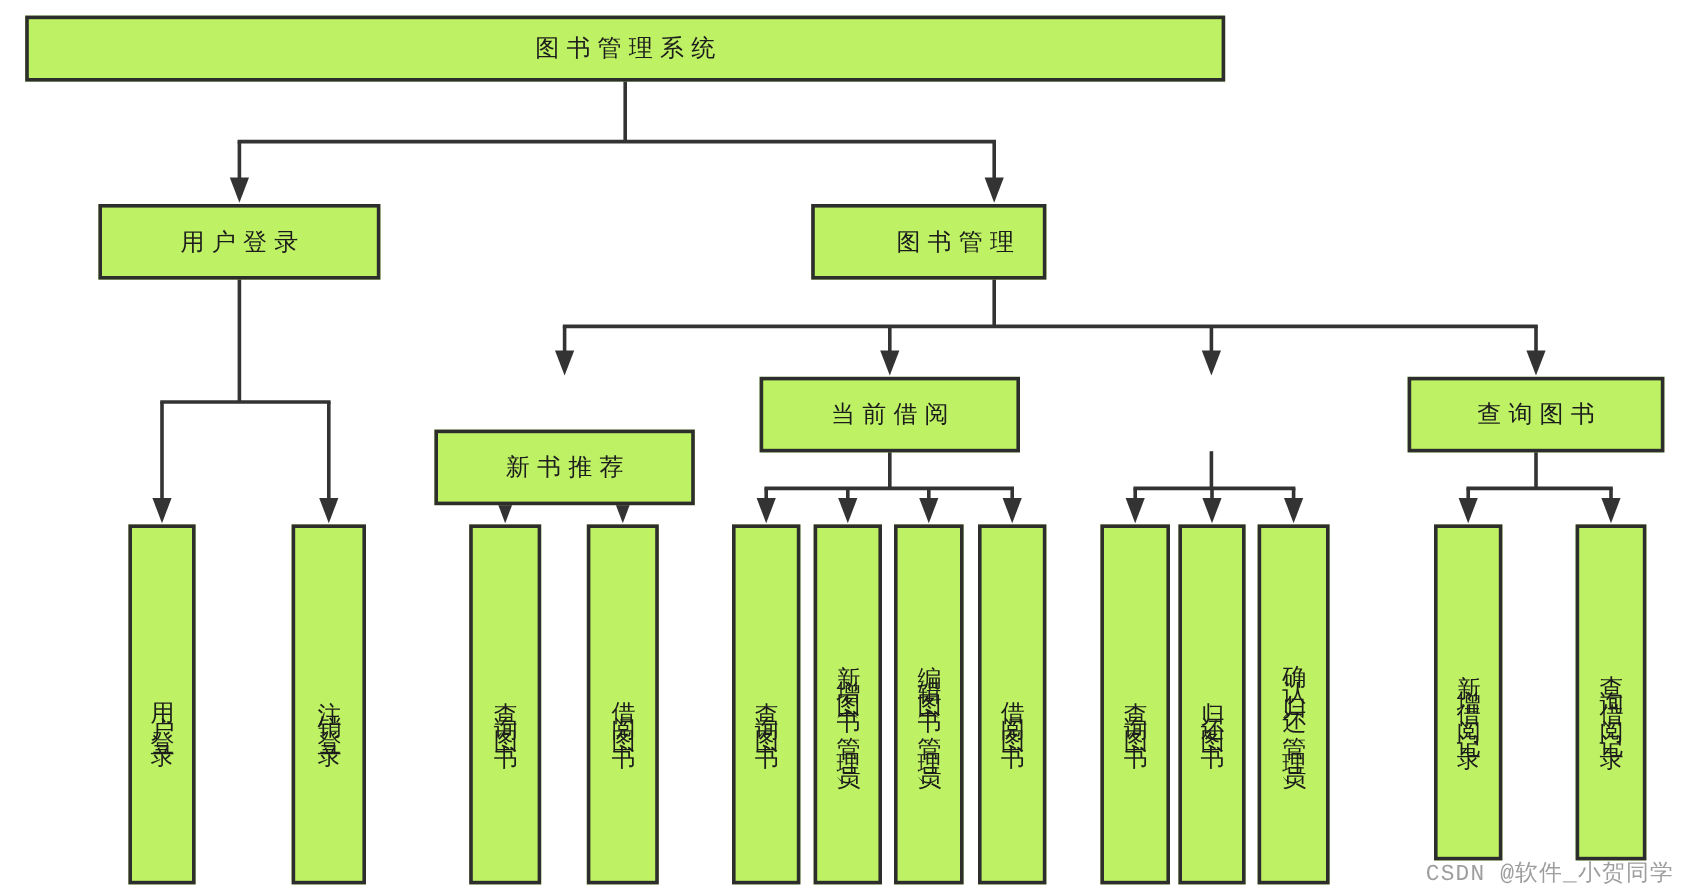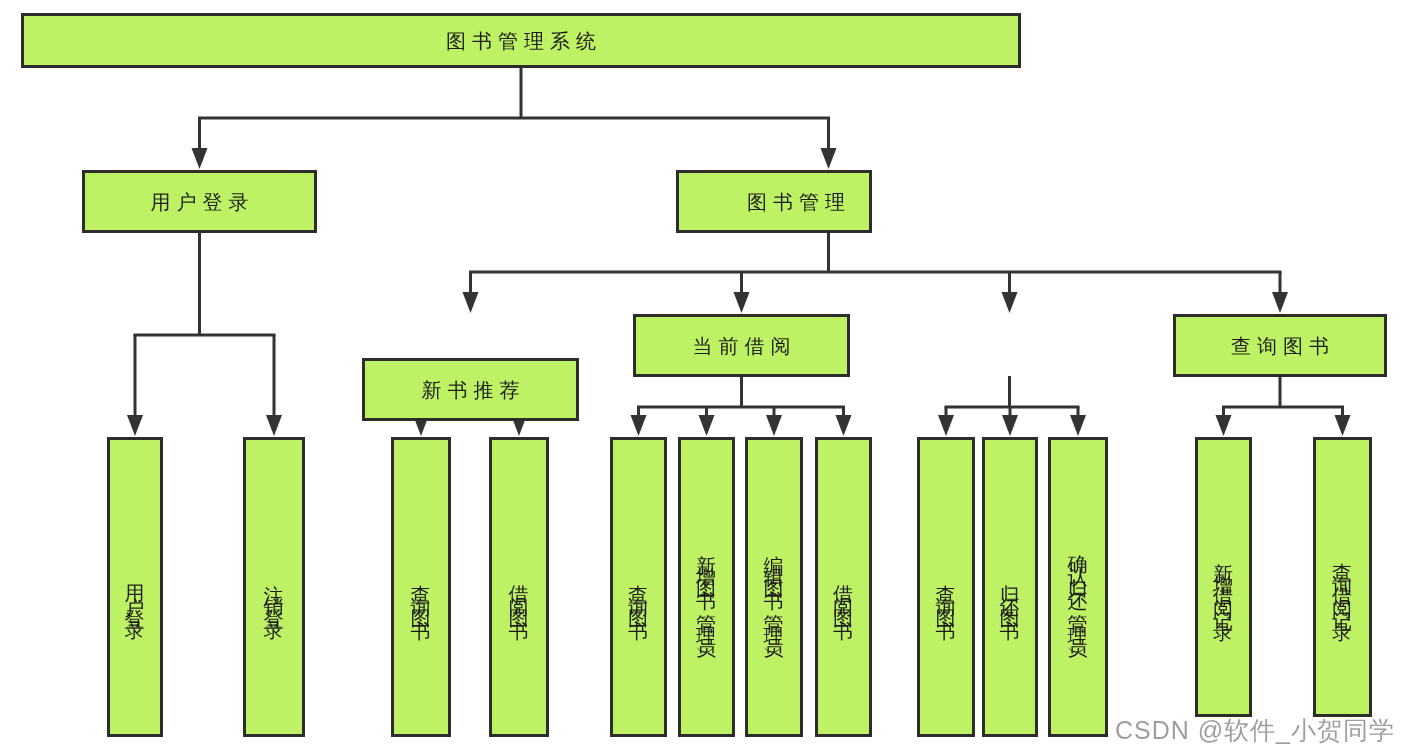--- a/index.html
+++ b/index.html
@@ -16,22 +16,22 @@
     white-space:nowrap;
   }
   .node span{padding-inline-start:6px;}
   .node.vertical{
     writing-mode:vertical-rl;text-orientation:mixed;
     font-size:20px;letter-spacing:12px;white-space:normal;
   }
   .node.vertical span{padding-inline-start:12px;}
   #watermark{
     position:absolute;z-index:3;right:10px;top:714px;
-    color:#9e9e9e;font-size:25px;letter-spacing:1px;
-    font-family:Liberation Sans, sans-serif;
+    color:#9e9e9e;font-size:19px;letter-spacing:1px;
+    font-family:Liberation Mono, monospace;
   }
 </style>
 </head>
 <body>
 
 <div id="canvas">
   <svg id="edges" width="1405" height="747">
       <line x1="521" y1="67" x2="521" y2="118" stroke="#333333" stroke-width="3"></line>
       <line x1="198" y1="118" x2="830" y2="118" stroke="#333333" stroke-width="3"></line>
       <line x1="199.5" y1="118" x2="199.5" y2="152" stroke="#333333" stroke-width="3"></line>

